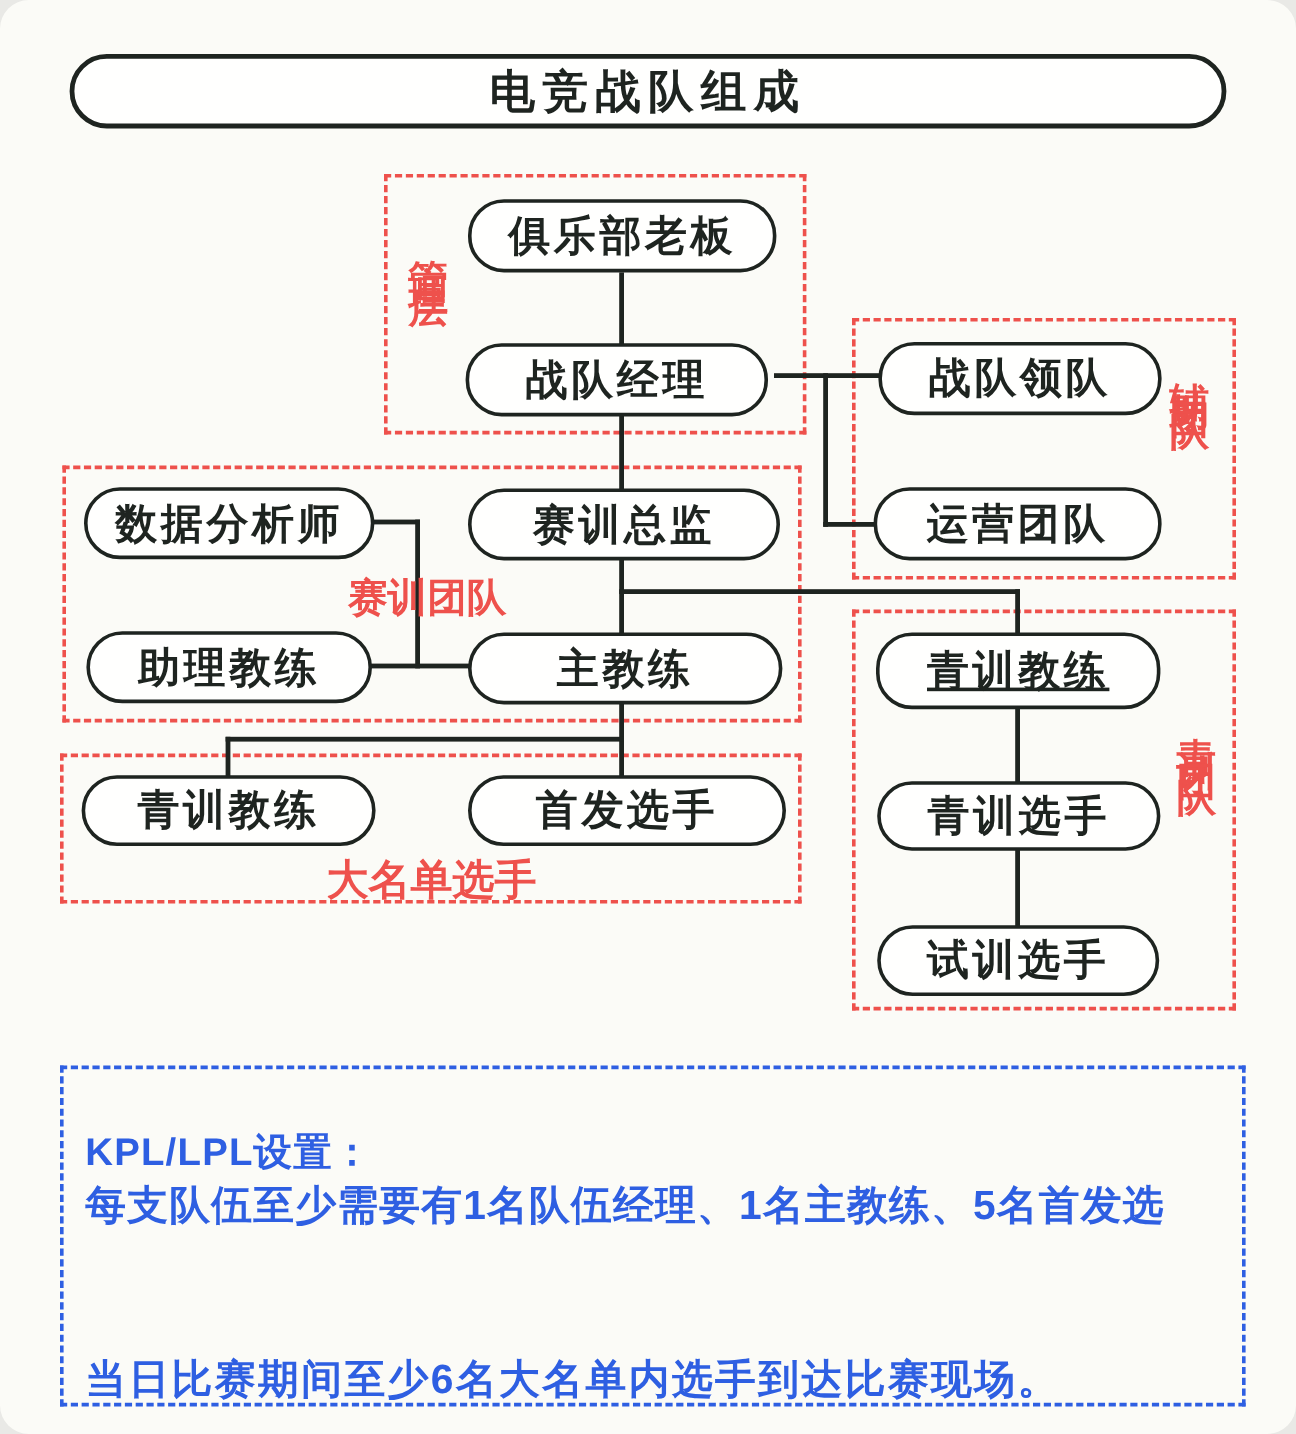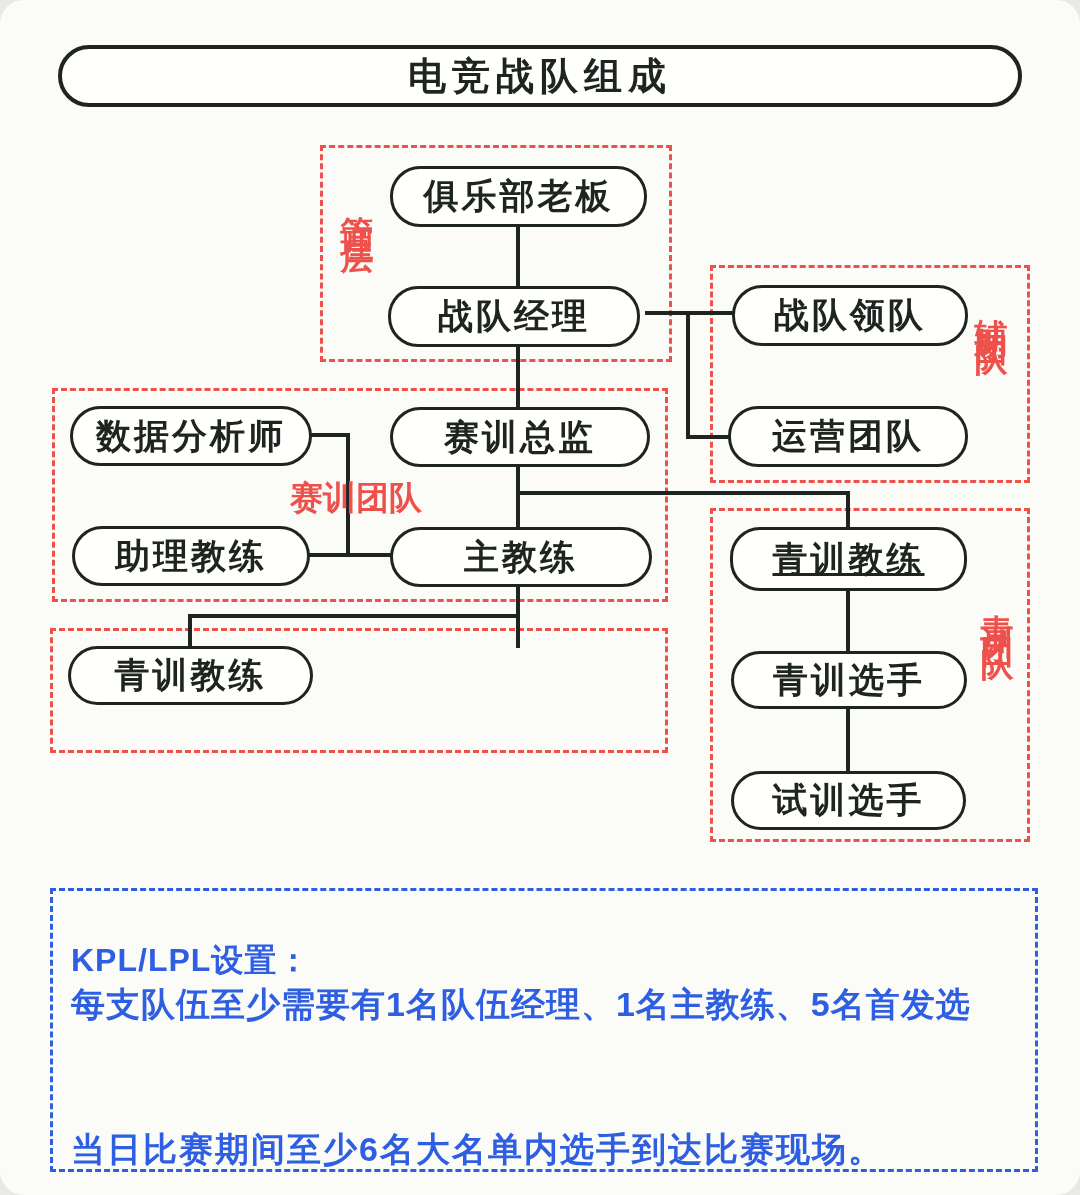--- a/index.html
+++ b/index.html
@@ -95,20 +95,21 @@
 
   <div class="group" style="left:320px;top:145px;width:352px;height:217px;"></div>
   <div class="group" style="left:710px;top:265px;width:320px;height:218px;"></div>
   <div class="group" style="left:52px;top:388px;width:616px;height:214px;"></div>
   <div class="group" style="left:50px;top:628px;width:618px;height:125px;"></div>
   <div class="group" style="left:710px;top:508px;width:320px;height:334px;"></div>
 
   <div class="group-label vertical" style="left:334px;top:190px;">管理层</div>
   <div class="group-label vertical" style="left:968px;top:292px;letter-spacing:8px;">辅助团队</div>
   <div class="group-label" style="left:290px;top:476px;">赛训团队</div>
+  <div class="group-label" style="left:272px;top:710px;font-size:35px;">大名单选手</div>
   <div class="group-label vertical" style="left:974px;top:588px;letter-spacing:11px;">青训团队</div>
 
   <div class="edge v" style="left:516px;top:227px;height:62px;"></div>
   <div class="edge v" style="left:516px;top:345px;height:64px;"></div>
   <div class="edge h" style="left:645px;top:311px;width:91px;"></div>
   <div class="edge v" style="left:686px;top:311px;height:128px;"></div>
   <div class="edge h" style="left:686px;top:435px;width:46px;"></div>
   <div class="edge v" style="left:516px;top:465px;height:64px;"></div>
   <div class="edge h" style="left:516px;top:491px;width:334px;"></div>
   <div class="edge v" style="left:846px;top:491px;height:40px;"></div>
@@ -141,20 +142,23 @@
   </div>
   <div class="node" style="left:72px;top:526px;width:238px;height:60px;">
     <span>助理教练</span>
   </div>
   <div class="node" style="left:390px;top:527px;width:262px;height:60px;">
     <span>主教练</span>
   </div>
   <div class="node" style="left:68px;top:646px;width:245px;height:59px;">
     <span>青训教练</span>
   </div>
+  <div class="node" style="left:390px;top:646px;width:265px;height:59px;">
+    <span>首发选手</span>
+  </div>
   <div class="node" style="left:730px;top:527px;width:237px;height:64px;text-decoration:underline;">
     <span>青训教练</span>
   </div>
   <div class="node" style="left:731px;top:651px;width:236px;height:58px;">
     <span>青训选手</span>
   </div>
   <div class="node" style="left:731px;top:771px;width:235px;height:59px;">
     <span>试训选手</span>
   </div>
 

